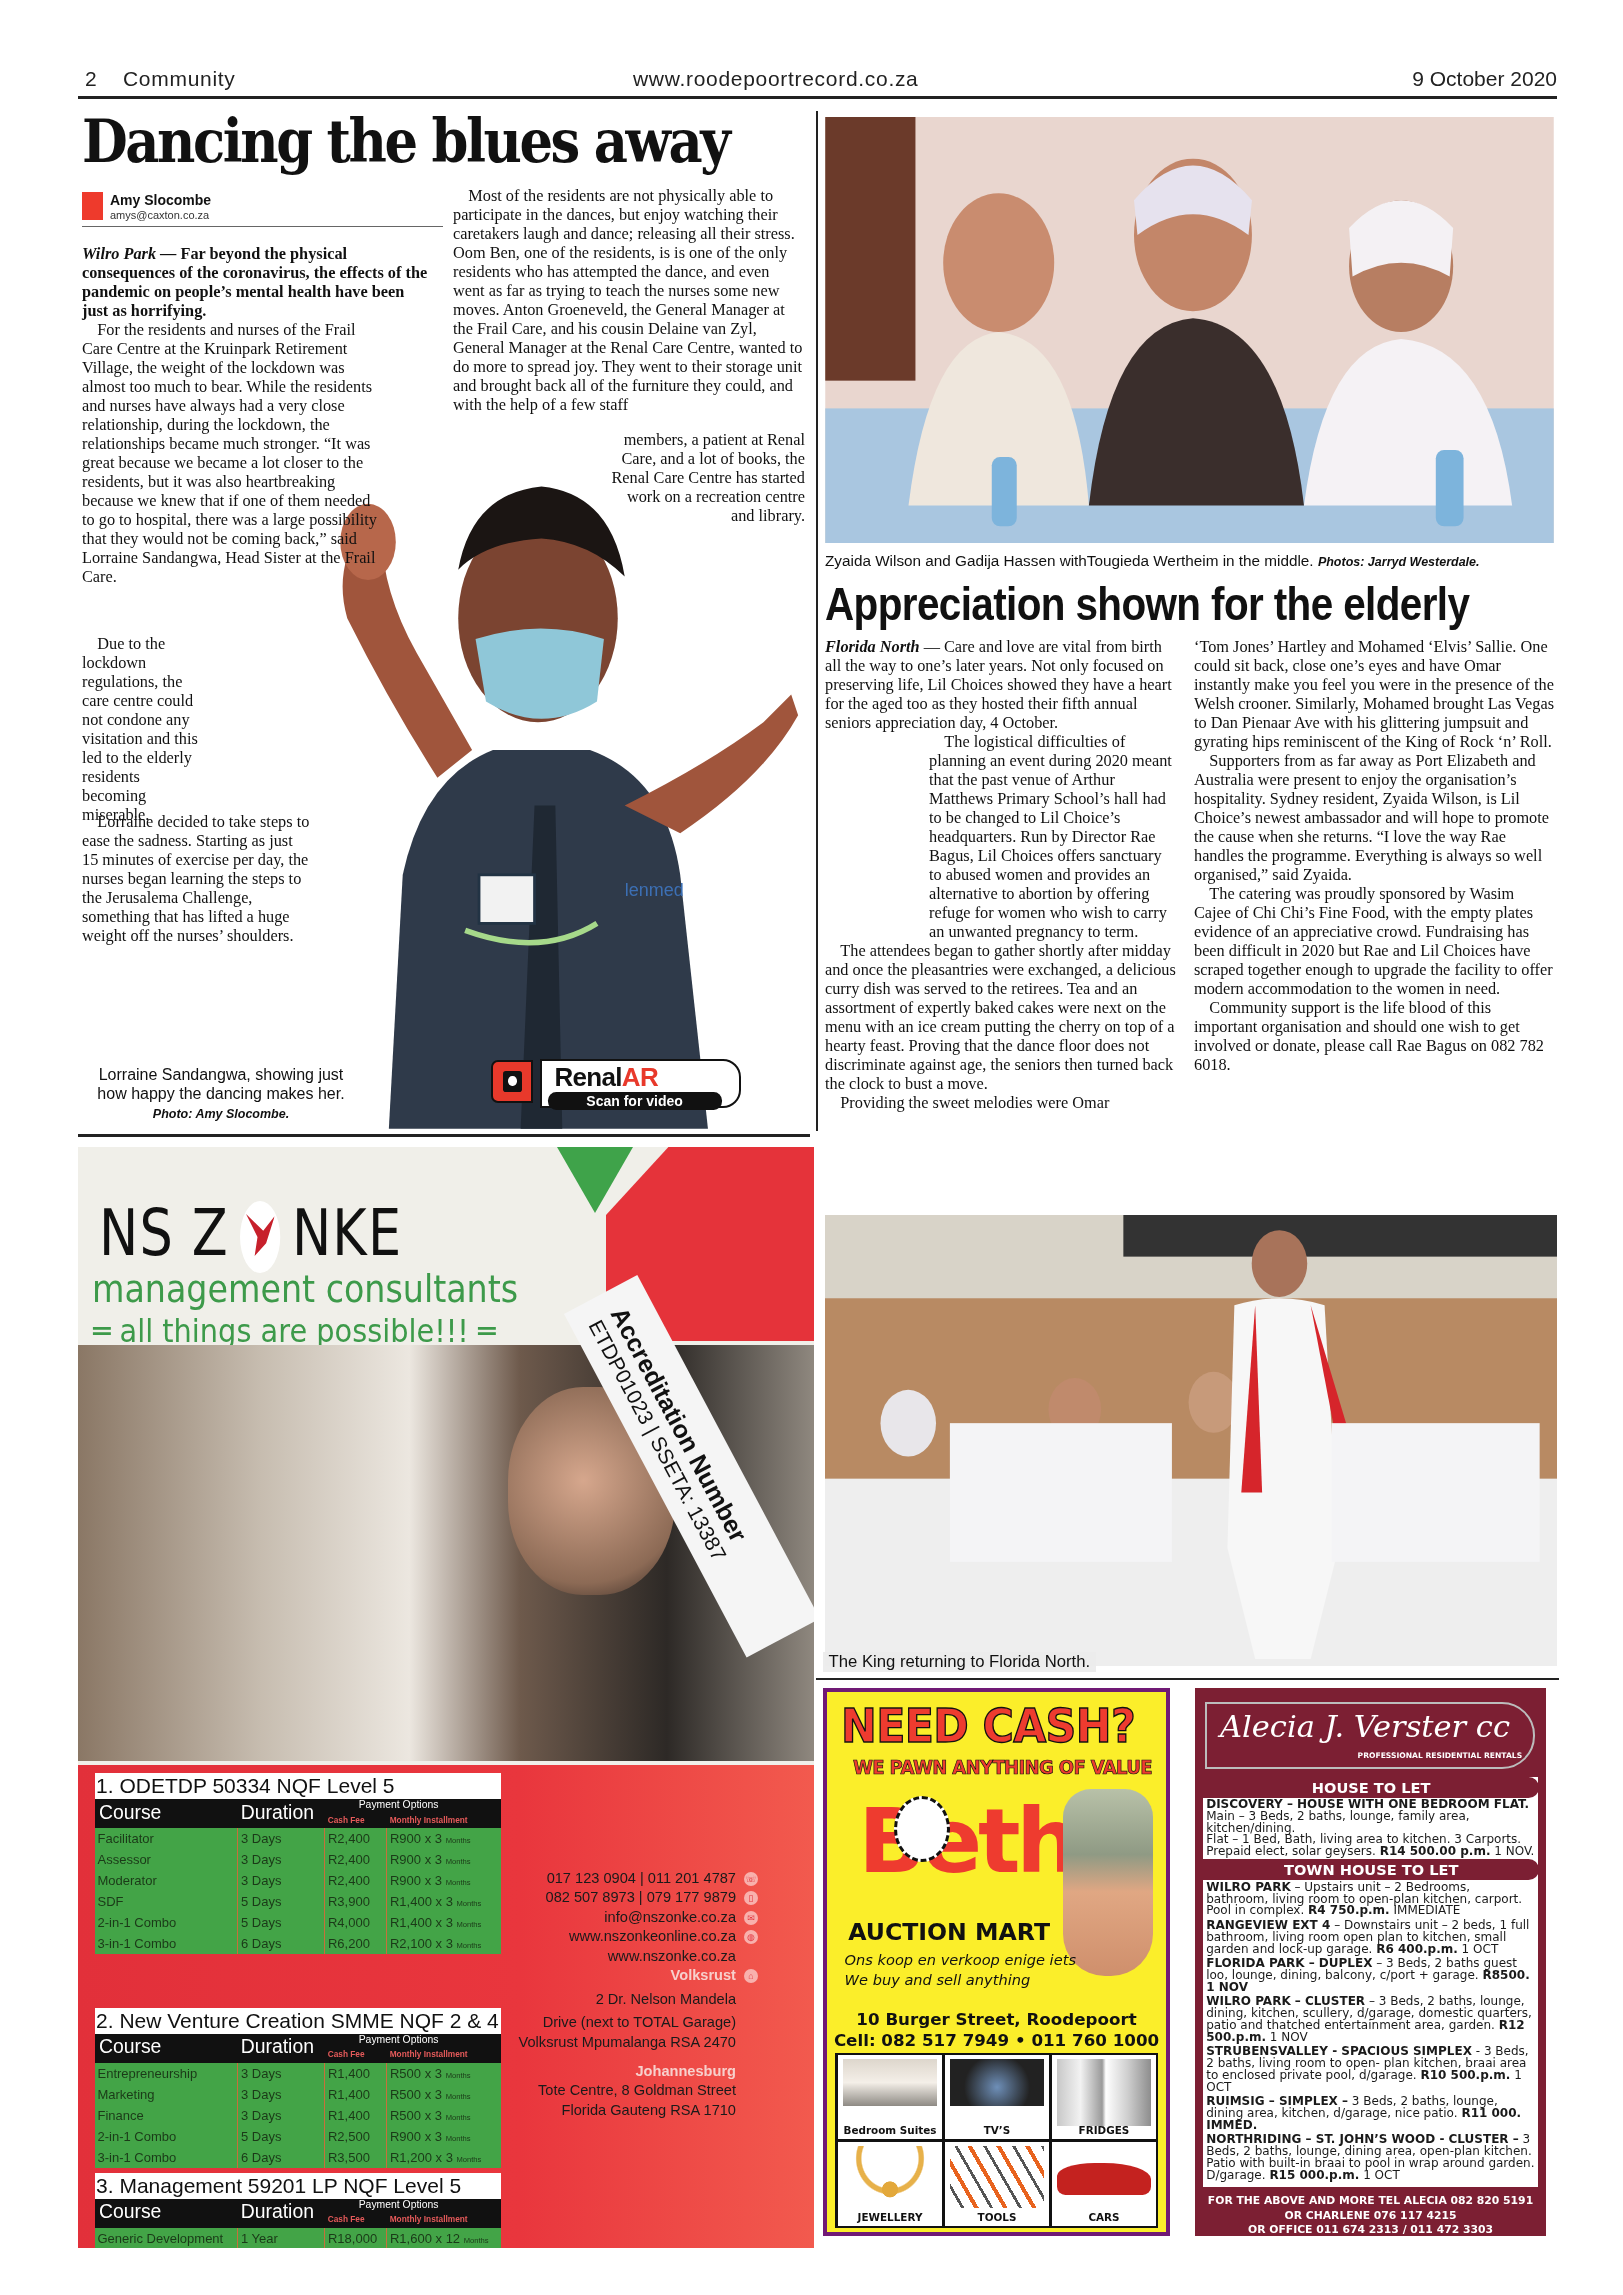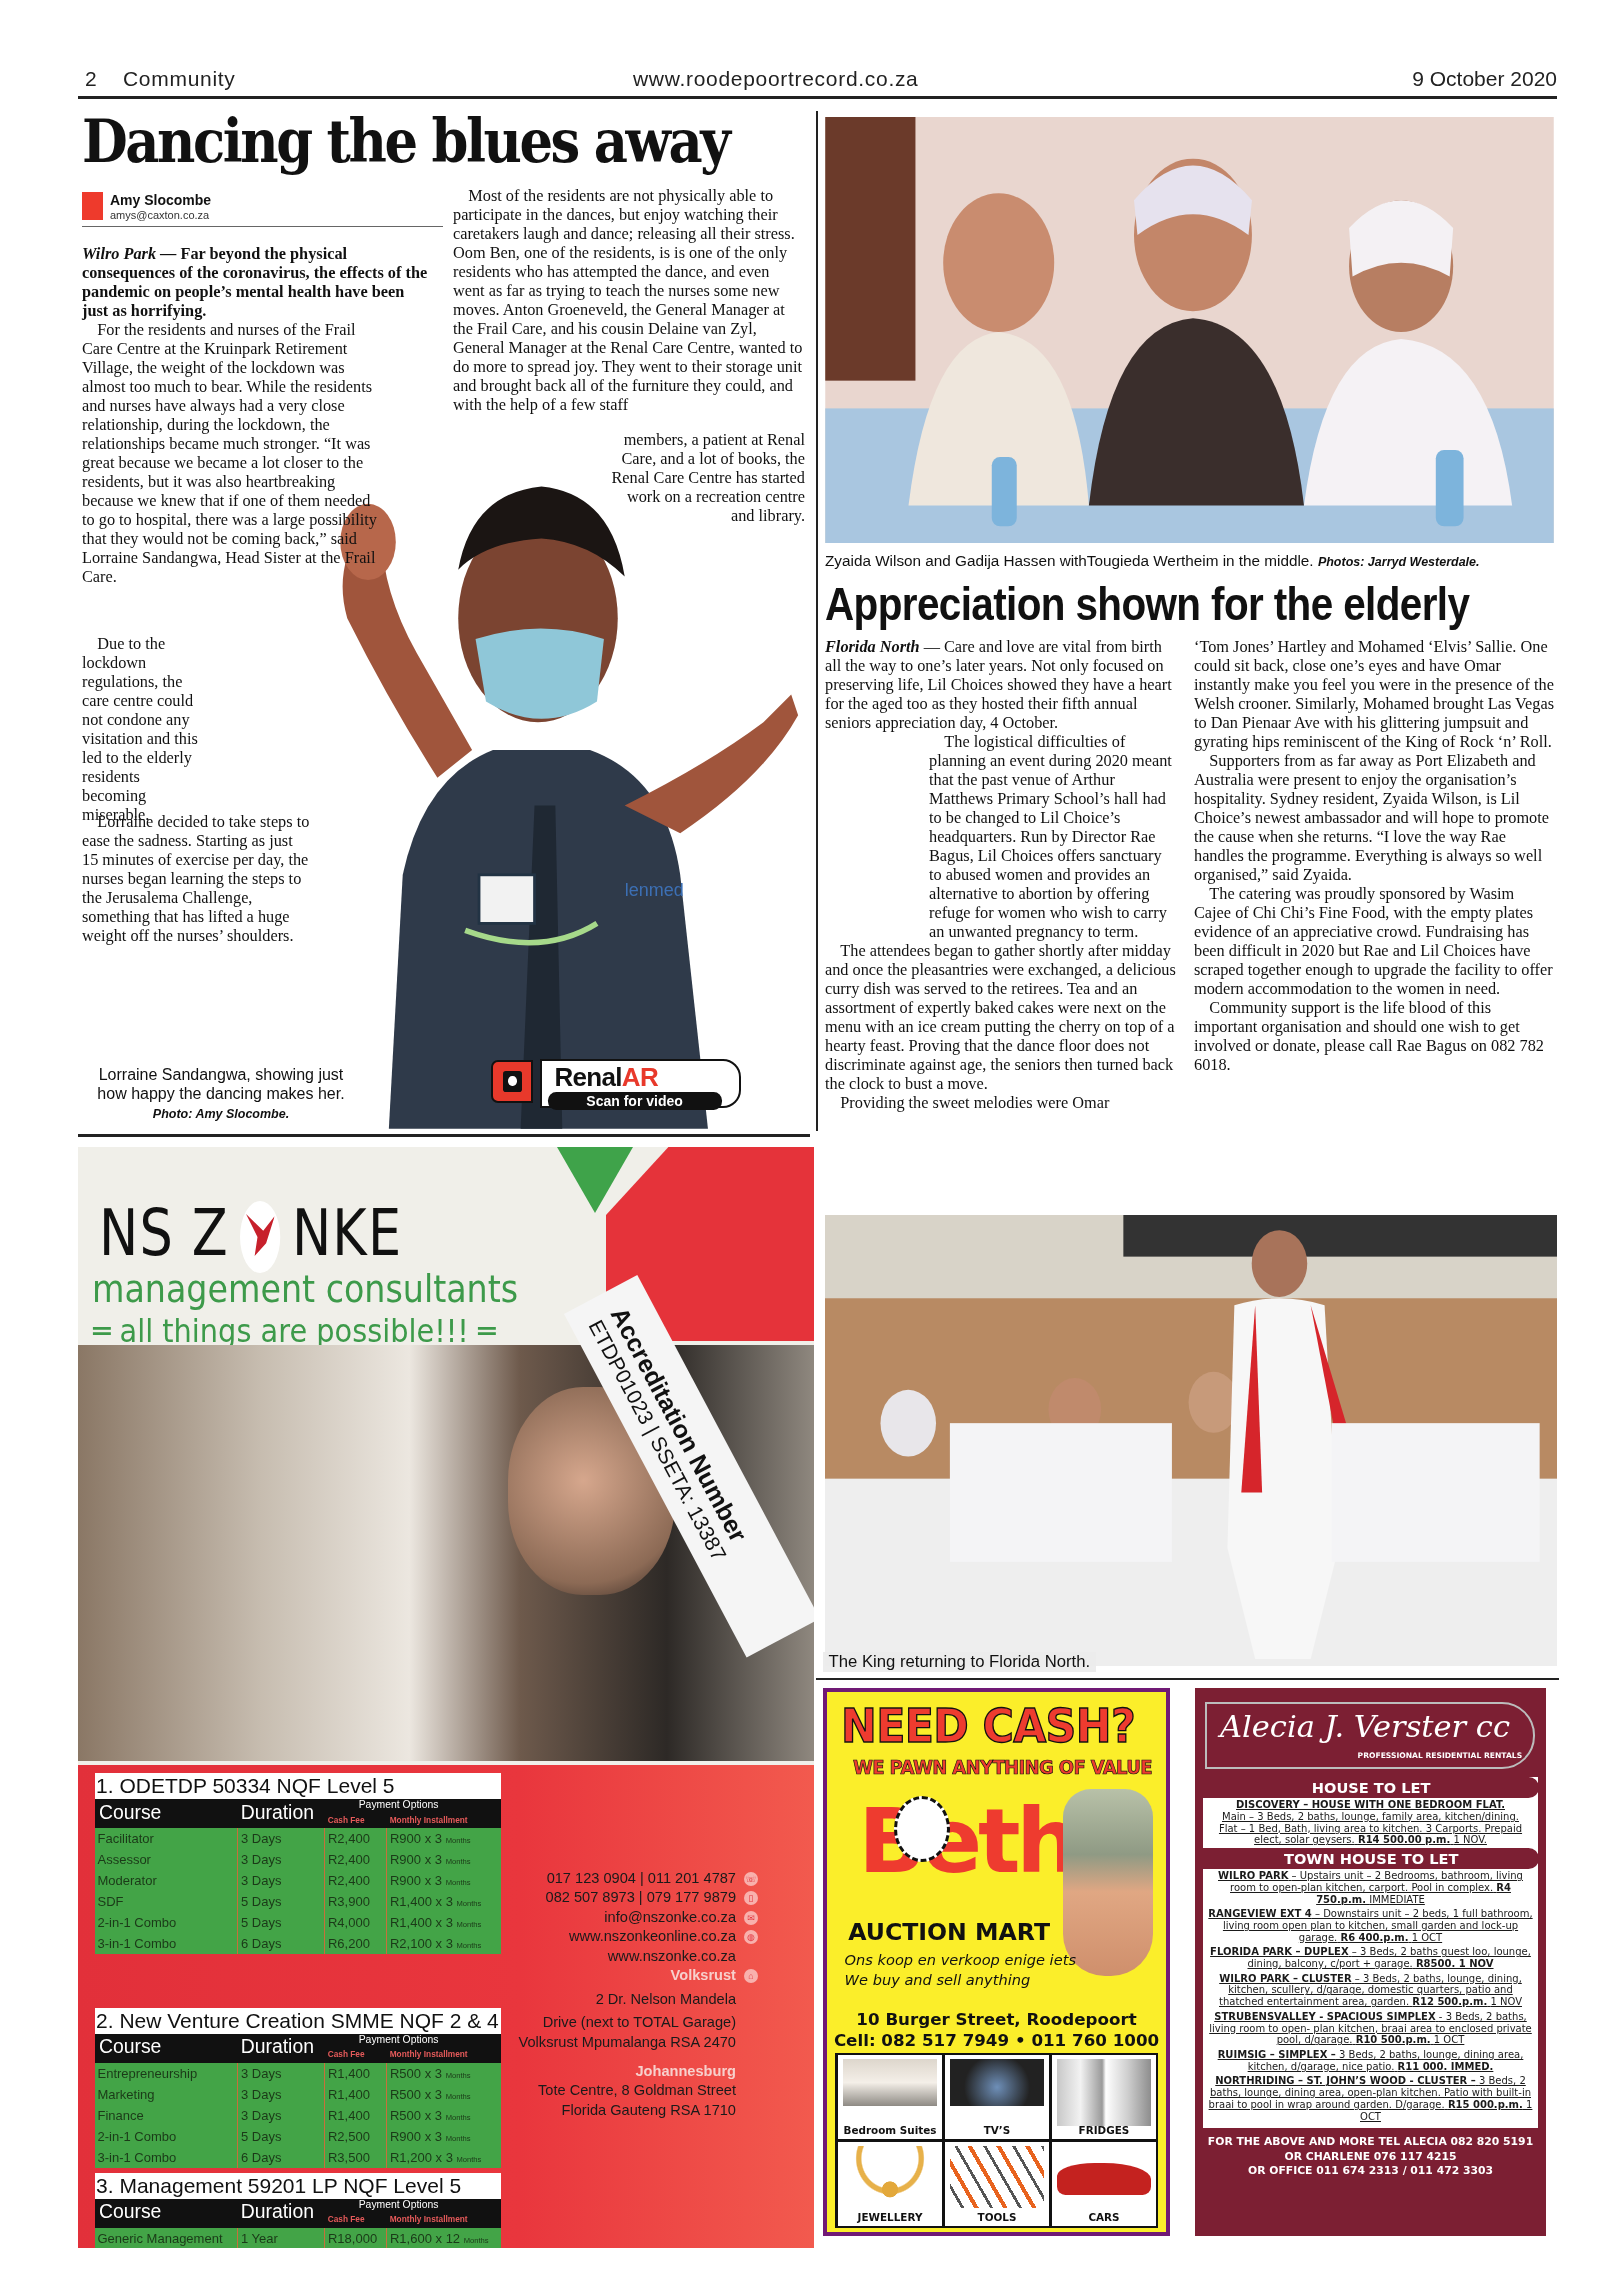--- a/index.html
+++ b/index.html
@@ -118,21 +118,21 @@
   .beths .cell .lbl { position: absolute; left: 0; right: 0; bottom: 2.8px; text-align: center; font-family: "DejaVu Sans", sans-serif; font-weight: bold; font-size: 10.4px; line-height: 12.5px; color: #111; }
 
   
   .alecia { left: 1195px; top: 1688px; width: 351px; height: 548px; background: #7c1f33; padding: 5.6px; }
   .alecia .banner { position: relative; height: 83px; }
   .alecia .sign { position: absolute; left: 4.2px; top: 8.3px; width: 330px; height: 67px; background: #7c1f33; border: 2.8px solid #bcbcbc; border-radius: 0 33px 33px 0; }
   .alecia .script { position: absolute; left: 19.4px; top: 15.3px; font-family: "DejaVu Serif", serif; font-style: italic; font-size: 30.5px; color: #fff; white-space: nowrap; }
   .alecia .prof { position: absolute; left: 157px; top: 57px; font-family: "DejaVu Sans", sans-serif; font-weight: bold; font-size: 7.6px; color: #fff; }
   .alecia .panel { background: #fff; margin: 0 2.8px; padding-bottom: 4.2px; }
   .alecia .band { background: #7c1f33; color: #fff; font-family: "DejaVu Sans", sans-serif; font-weight: bold; font-size: 14.6px; text-align: center; height: 21px; line-height: 21px; border-radius: 0 12.5px 12.5px 0; margin-right: -1.4px; }
-  .alecia .listing { font-family: "DejaVu Sans", sans-serif; font-size: 10px; line-height: 11.8px; text-align: center; color: #1a1a1a; padding: 1.4px 2.8px; text-decoration: underline; }
+  .alecia .listing { font-family: "DejaVu Sans", sans-serif; font-size: 12px; line-height: 11.8px; text-align: left; color: #1a1a1a; padding: 1.4px 2.8px; }
   .alecia .listing b { font-weight: bold; }
   .alecia .footer { margin-top: 7px; color: #fff; font-family: "DejaVu Sans", sans-serif; font-weight: bold; font-size: 10.8px; line-height: 14.6px; text-align: center; }
 </style>
 </head>
 <body>
 
 <header class="abs masthead">
   <span class="page-no">2</span>
   <span class="section">Community</span>
   <span class="url">www.roodepoortrecord.co.za</span>
@@ -376,21 +376,21 @@
       <div class="hdr">
         <span class="c1">Course</span>
         <span class="c2">Duration</span>
         <span class="po">Payment Options</span>
         <span class="cf">Cash Fee</span>
         <span class="mi">Monthly Installment</span>
       </div>
       <table>
         <tbody>
             <tr>
-              <td>Generic Management</td>
+              <td>Generic Development</td>
               <td>1 Year</td>
               <td>R18,000</td>
               <td><span>R1,600 x 12</span> <small>Months</small></td>
             </tr>
       </tbody>
         </table>
     </div>
   </div>
 
 

